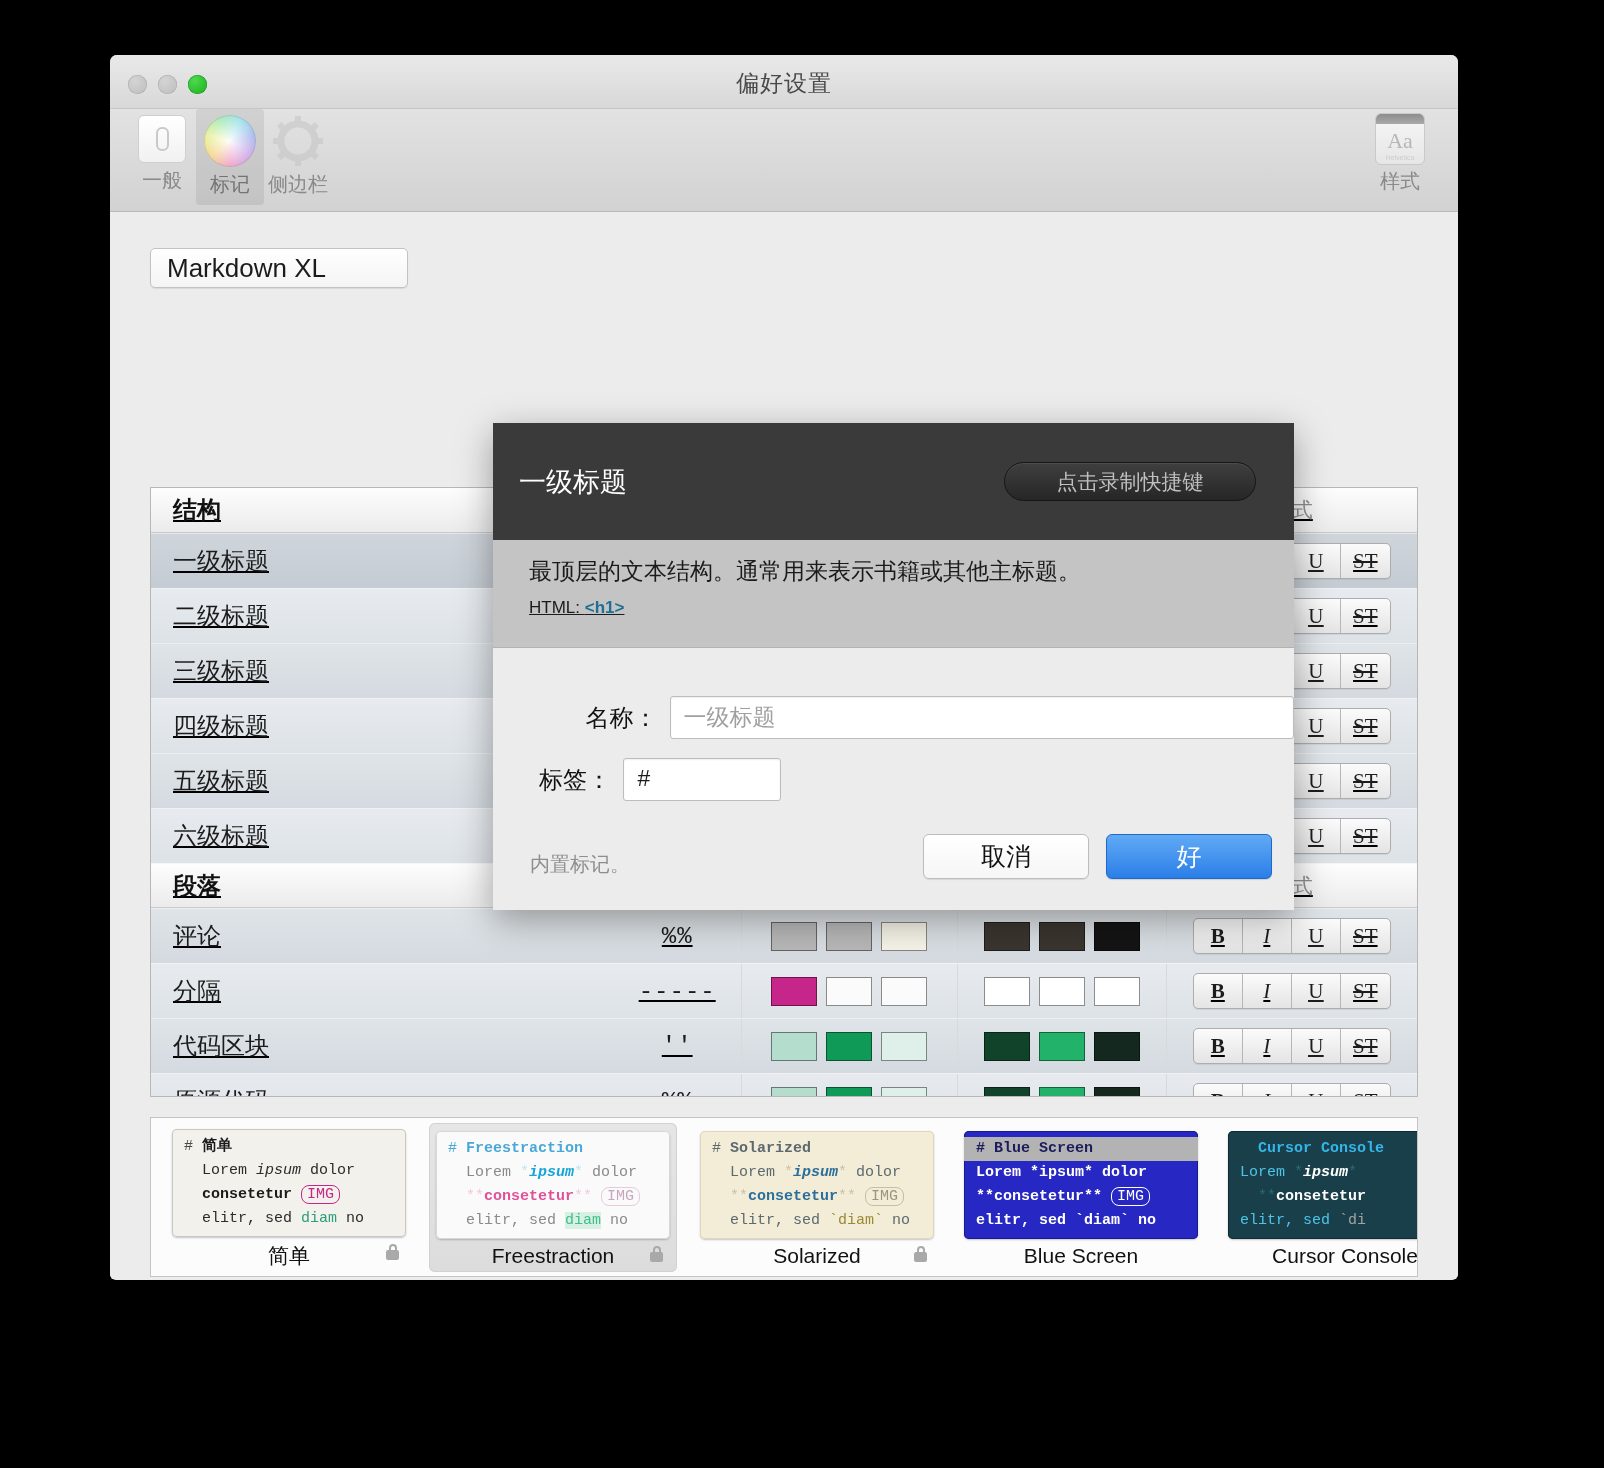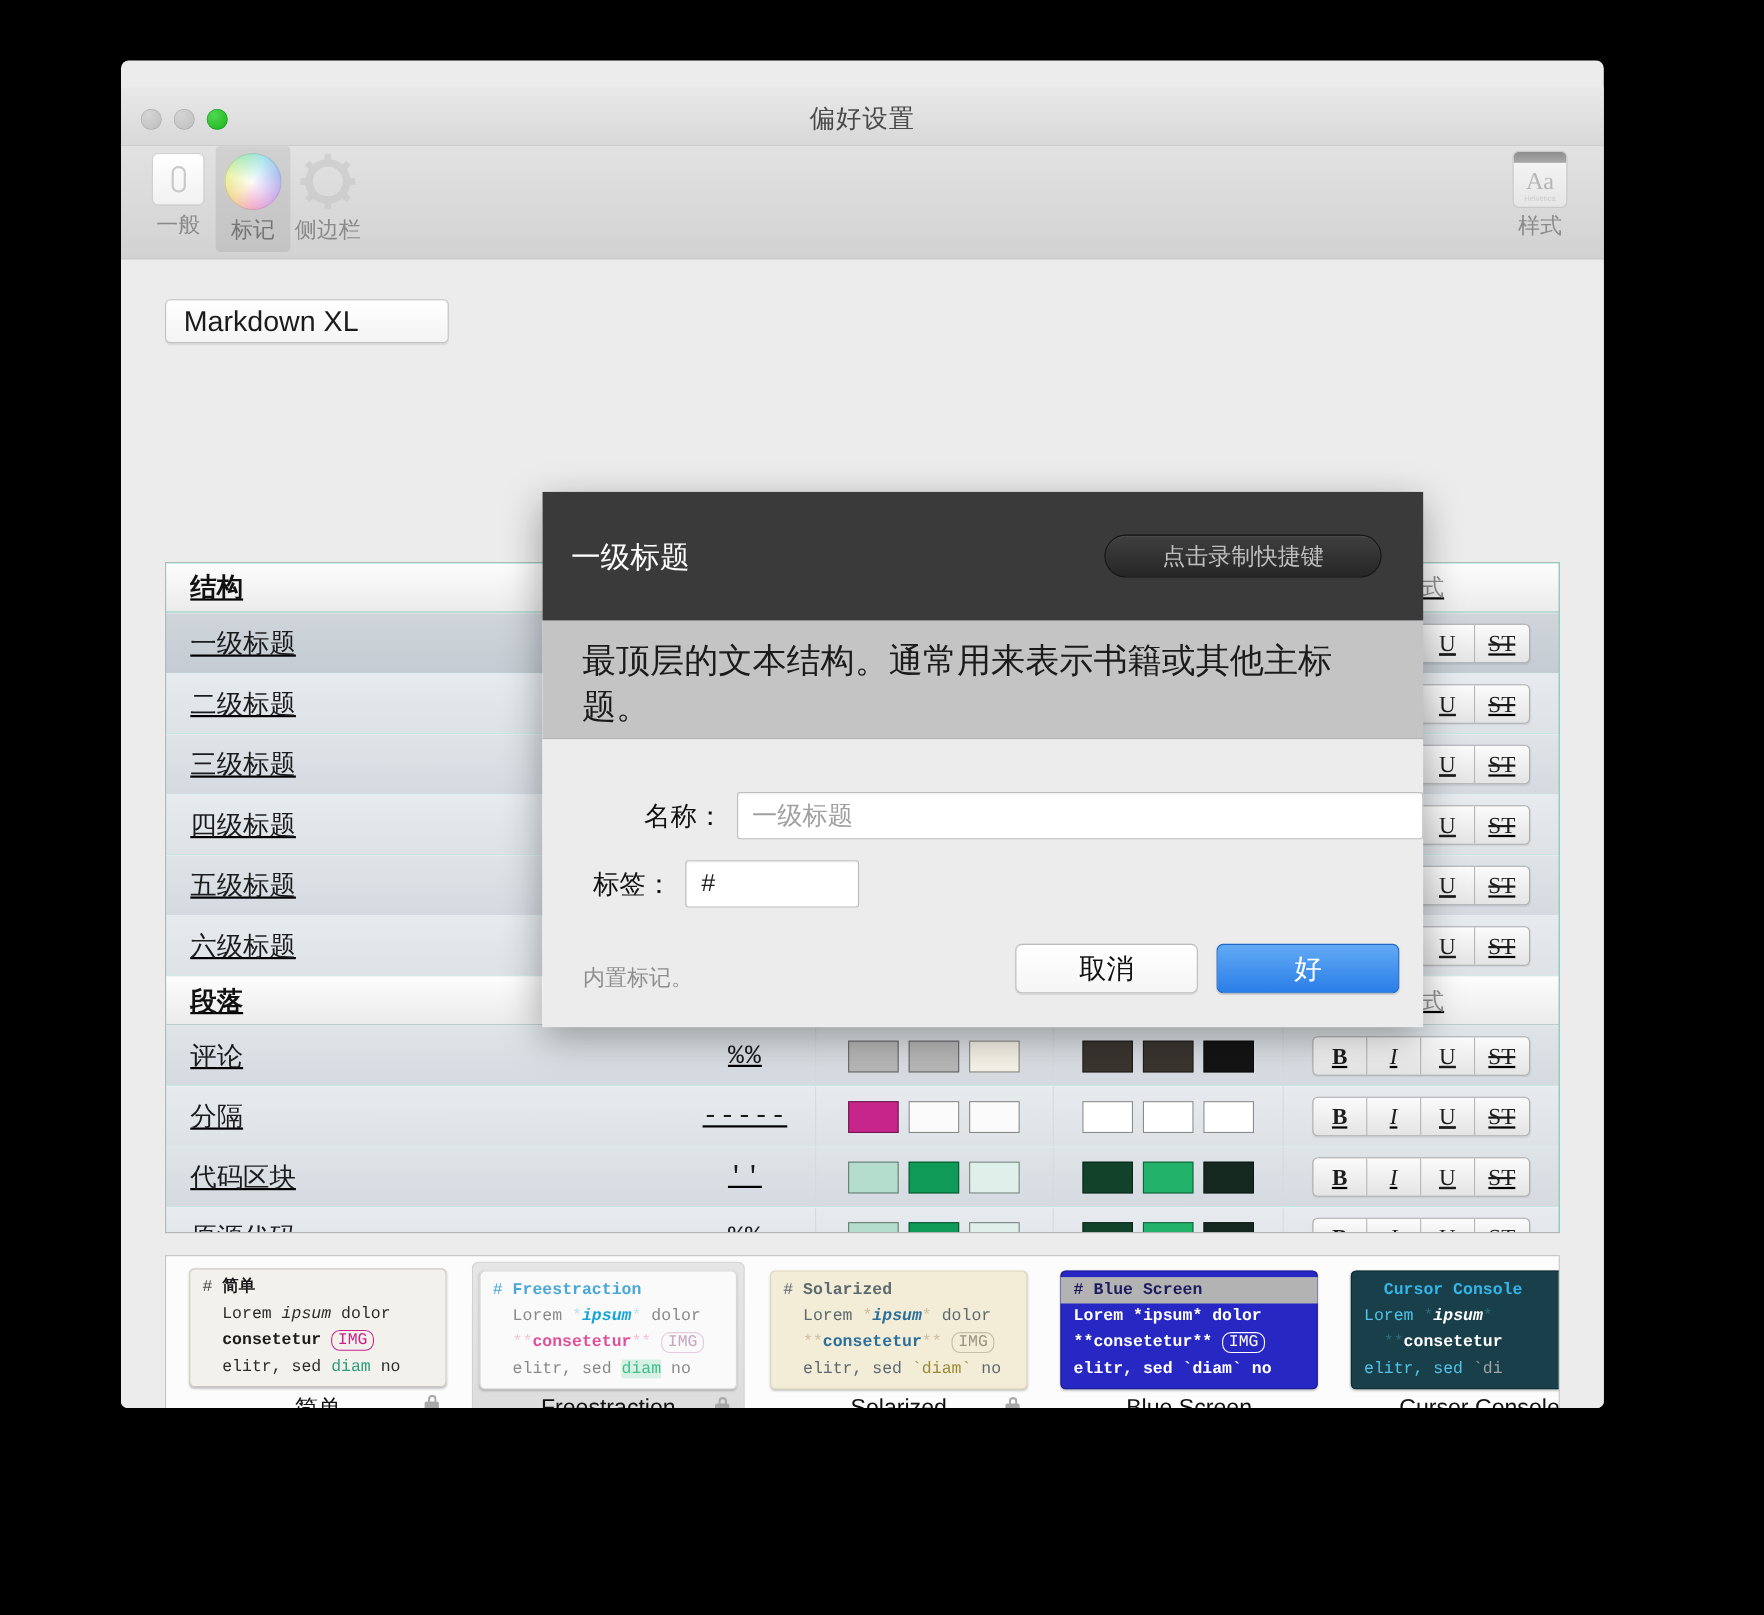--- a/index.html
+++ b/index.html
@@ -20,21 +20,20 @@
     box-shadow: 0 14px 50px rgba(0,0,0,0.65), 0 0 0 0.5px rgba(0,0,0,0.45);
     overflow: hidden;
   }
 
   
   #titlebar {
     position: relative;
     height: 54px;
     background: linear-gradient(to bottom, #e9e9e9 0%, #d8d8d8 100%);
     border-bottom: 1px solid #c6c6c6;
-    margin-top: 24px;
   }
   #traffic { position: absolute; left: 18px; top: 20px; display: flex; gap: 11px; }
   .light { width: 19px; height: 19px; border-radius: 50%; }
   .light.close { background: radial-gradient(circle at 35% 30%, #d4d4d4, #bdbdbd); box-shadow: inset 0 0 0 .5px #a9a9a9; }
   .light.min   { background: radial-gradient(circle at 35% 30%, #d4d4d4, #bdbdbd); box-shadow: inset 0 0 0 .5px #a9a9a9; }
   .light.zoom  { background: radial-gradient(circle at 35% 30%, #4fd84f, #19b019); box-shadow: inset 0 0 0 .5px #14962a; }
   #win-title {
     position: absolute; left: 0; right: 0; top: 13px;
     text-align: center; font-size: 23px; color: #4a4a4a; letter-spacing: 1px;
   }
@@ -195,21 +194,21 @@
     background: linear-gradient(to bottom,#3f3f3f,#262626);
     border: 1px solid #151515;
     display: flex; align-items: center; justify-content: center;
     font-size: 21px; color: #bfbfbf;
     box-shadow: inset 0 1px 0 rgba(255,255,255,.08);
   }
   #sheet-desc {
     height: 108px; background: #c4c4c4; padding: 16px 36px 0;
     border-bottom: 1px solid #b2b2b2;
   }
-  #desc-1 { font-size: 31px; color: #1b1b1b; }
+  #desc-1 { font-size: 23px; color: #1b1b1b; }
   #desc-2 { font-size: 17px; color: #1b1b1b; margin-top: 11px; text-decoration: underline; }
   #desc-2 b { color: #1f6f95; font-weight: bold; }
   #sheet-body { height: 262px; background: #ececec; position: relative; padding: 0; }
 
   .fld-row { position: absolute; display: flex; align-items: center; }
   #fld-name { left: 0; top: 48px; width: 100%; padding-left: 48px; }
   #fld-tag  { left: 0; top: 110px; width: 100%; }
   .fld-label { width: 130px; text-align: right; font-size: 24px; color: #111; padding-right: 12px; }
   .fld-input {
     height: 43px; border: 1px solid #bdbdbd; border-radius: 3px;

